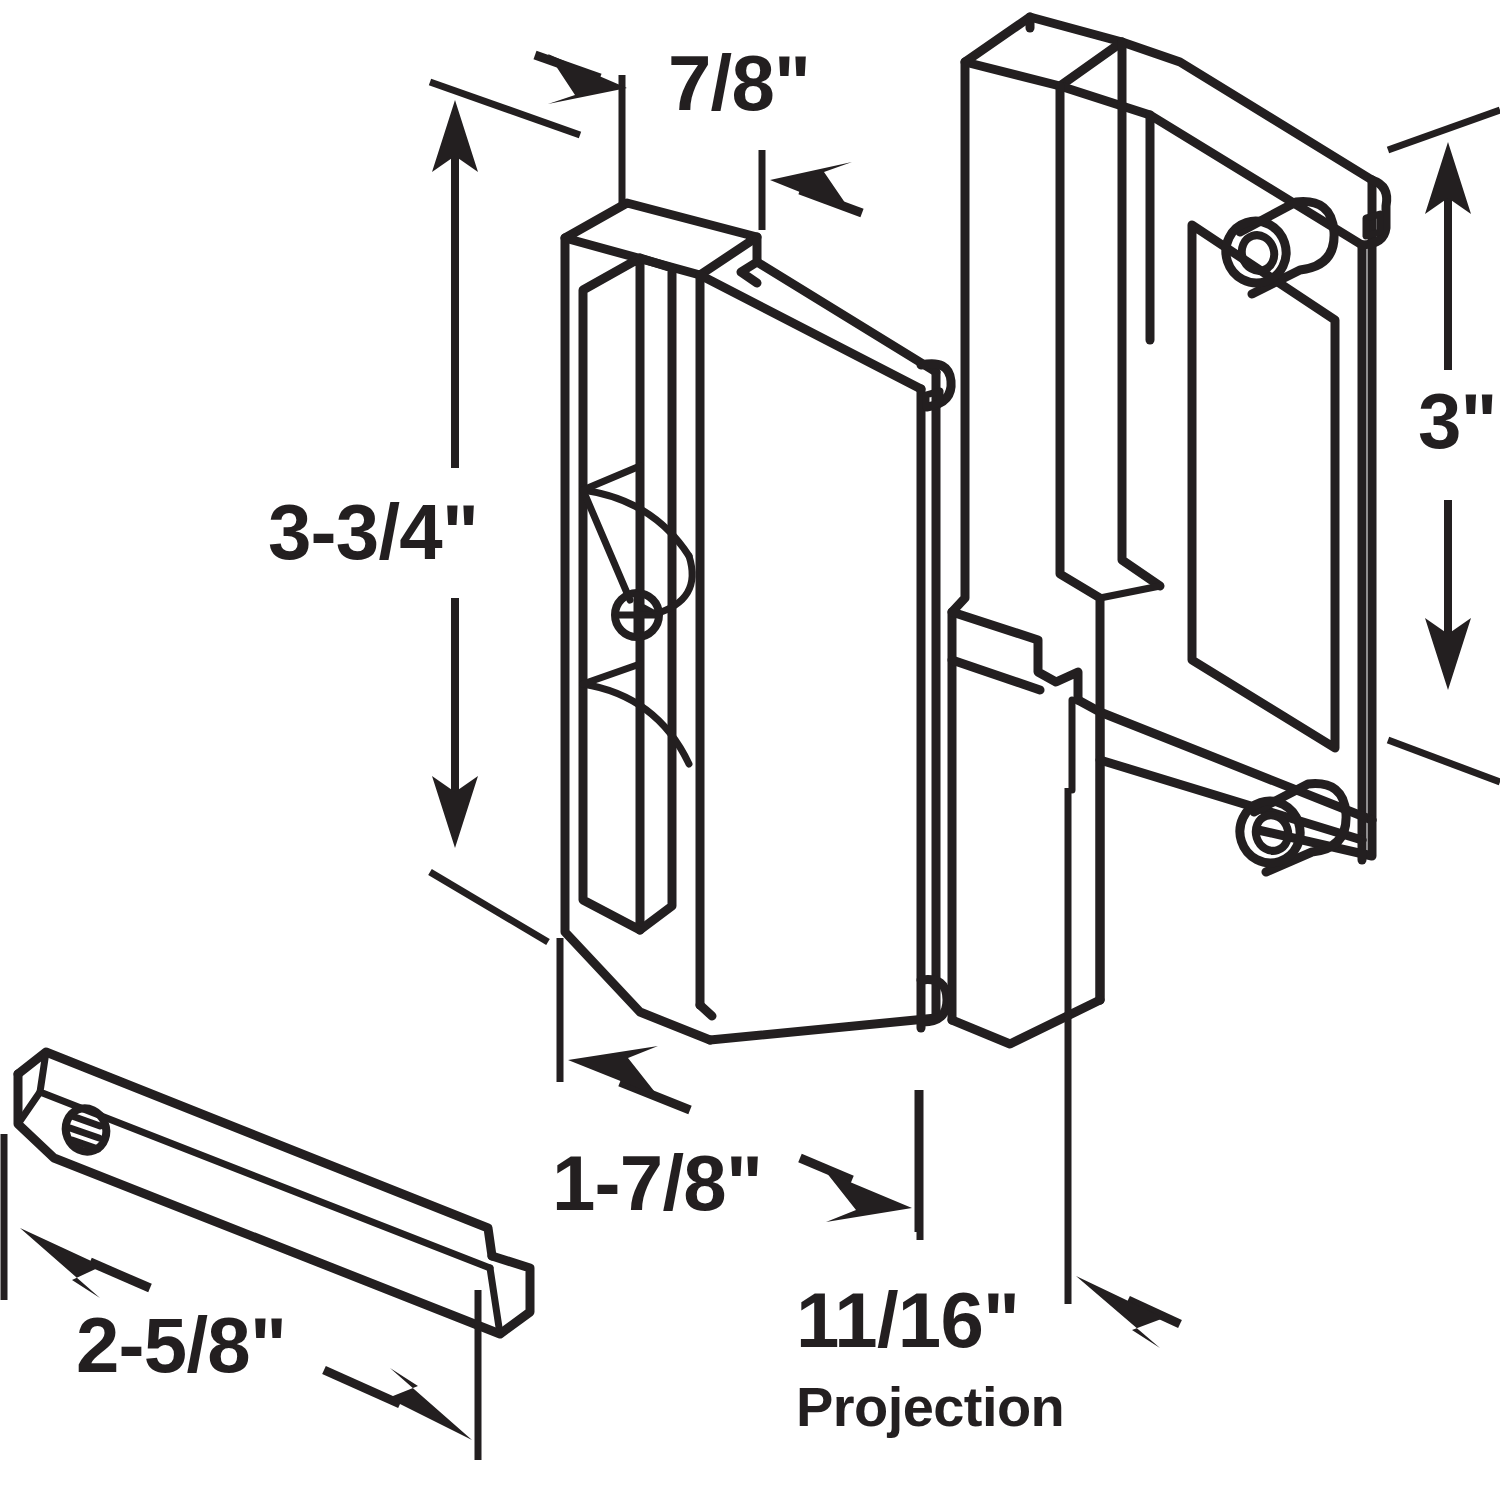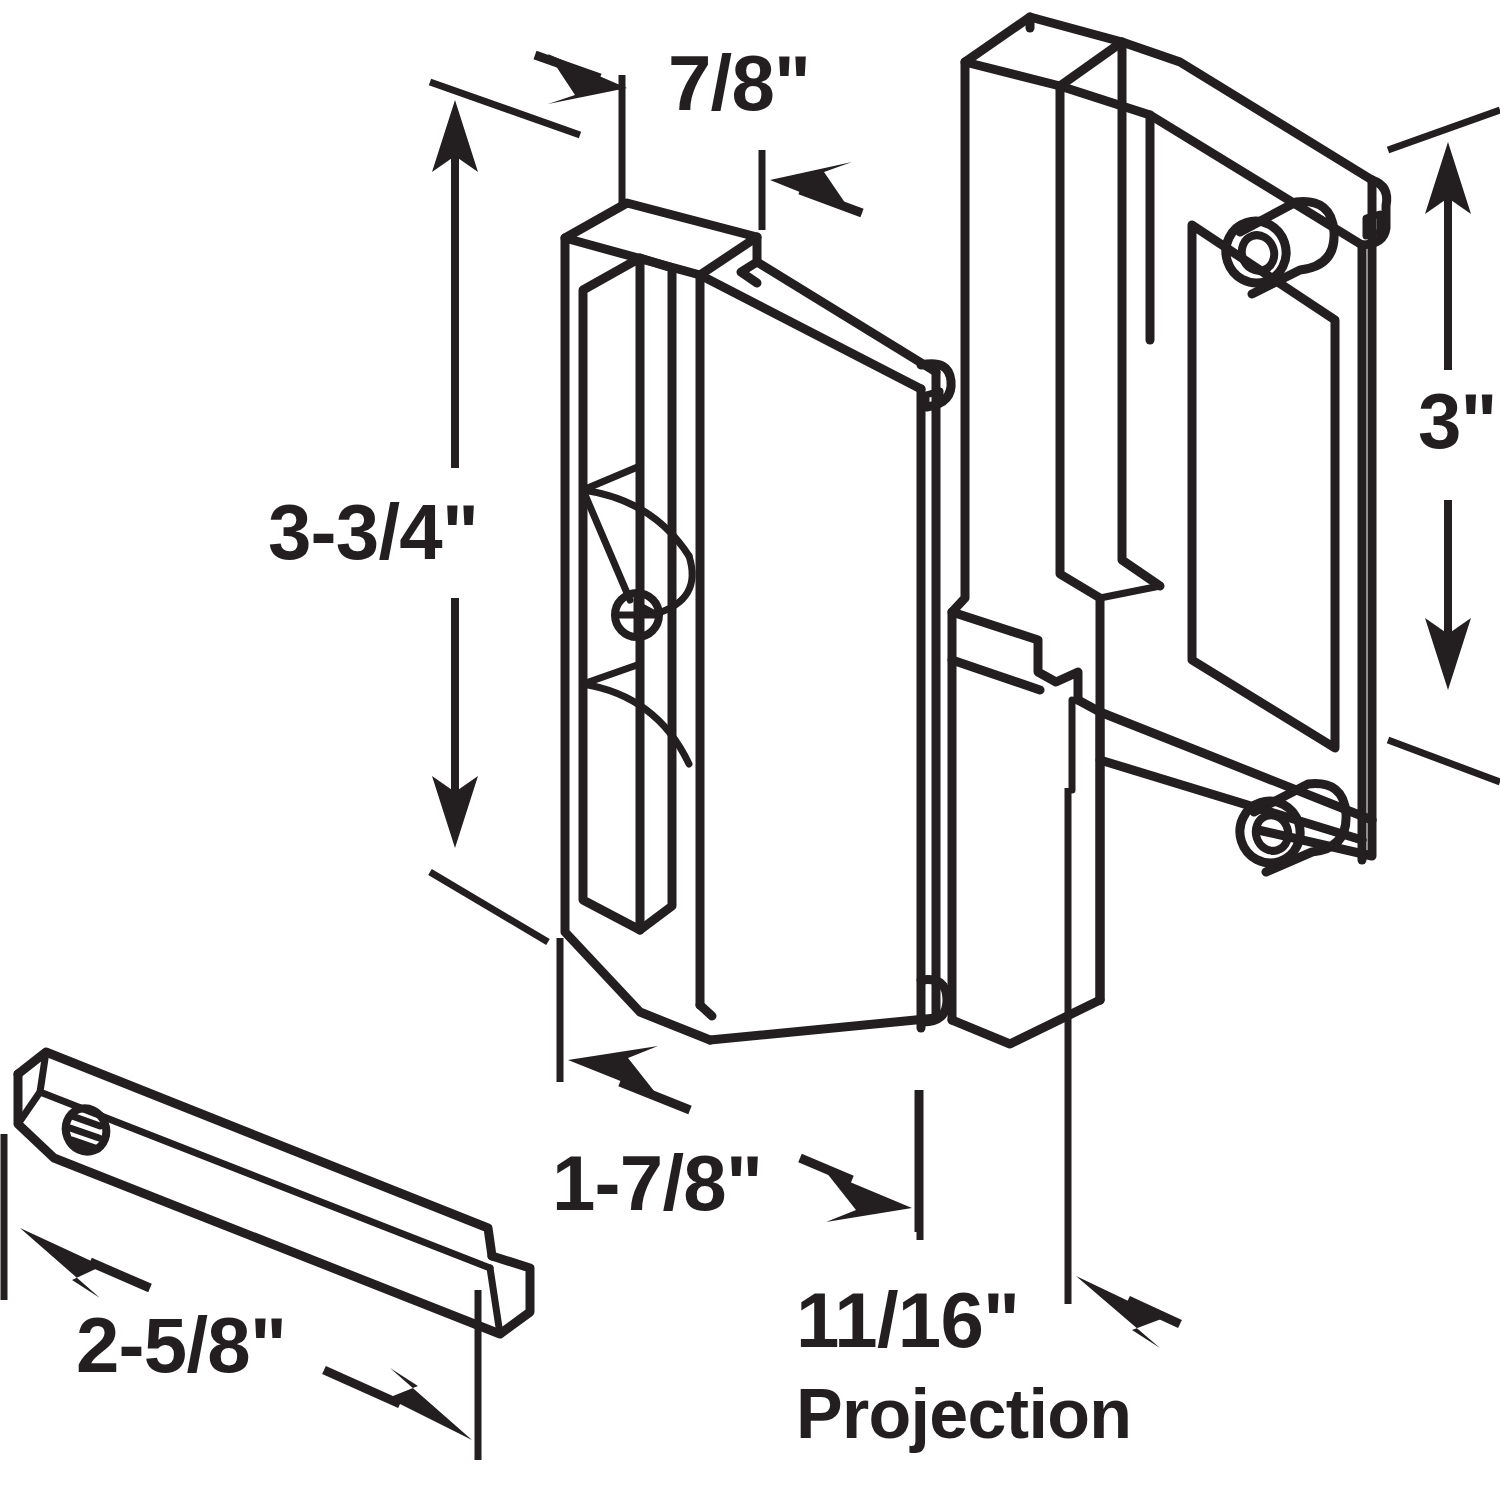--- a/index.html
+++ b/index.html
@@ -29,21 +29,21 @@
     font-weight: bold;
     white-space: nowrap;
     letter-spacing: -0.01em;
   }
   .dim-78   { left: 668px;  top: 38px;   font-size: 78px; }
   .dim-334  { left: 268px;  top: 487px;  font-size: 78px; }
   .dim-3in  { left: 1418px; top: 376px;  font-size: 78px; }
   .dim-178  { left: 552px;  top: 1138px; font-size: 78px; }
   .dim-258  { left: 76px;   top: 1300px; font-size: 78px; }
   .dim-1116 { left: 796px;  top: 1275px; font-size: 78px; }
-  .dim-proj { left: 796px;  top: 1374px; font-size: 70px; }
+  .dim-proj { left: 796px;  top: 1374px; font-size: 56px; }
 </style>
 </head>
 <body>
 
 <div id="sheet">
 
   <svg id="drawing" viewBox="0 0 1500 1500" xmlns="http://www.w3.org/2000/svg">
 
     <defs>
       <style>

